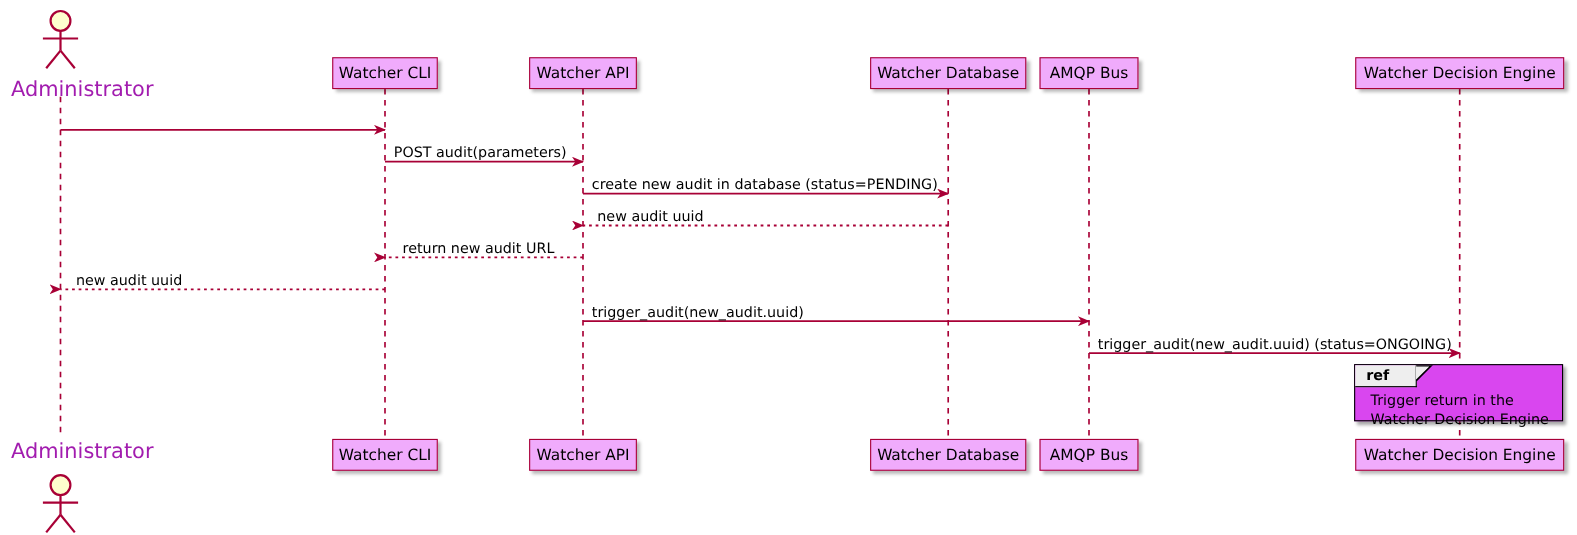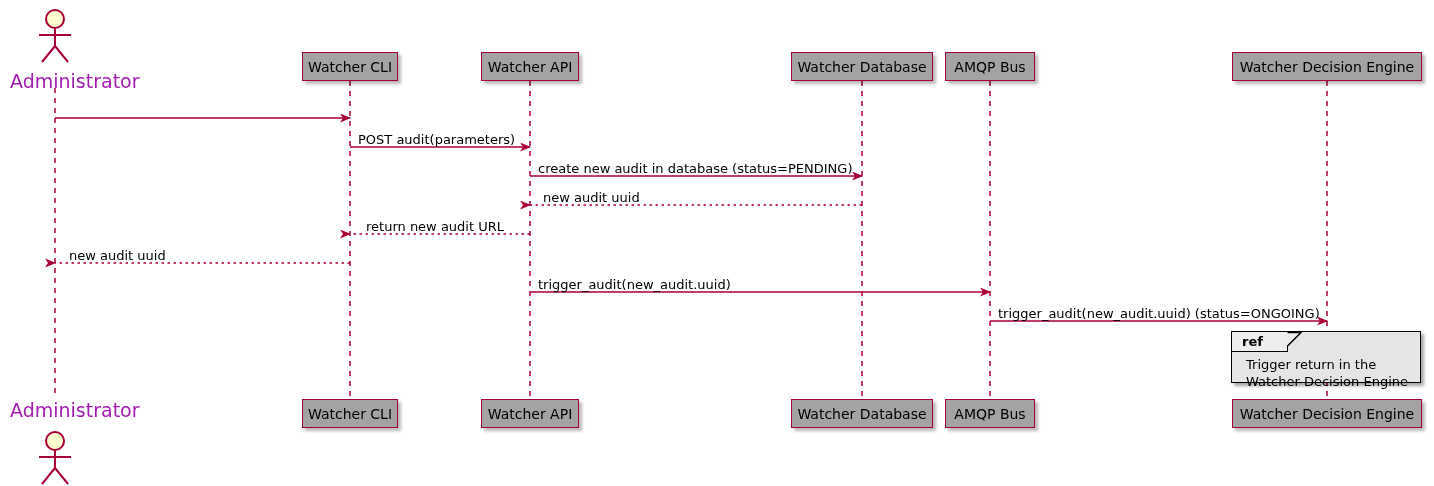--- a/index.html
+++ b/index.html
@@ -19,21 +19,21 @@
   }
   #svg-layer {
     position: absolute;
     left: 0;
     top: 0;
     width: 1434px;
     height: 486px;
   }
   .participant-box {
     position: absolute;
-    background: #a3a3a3;
+    background: #f0abfc;
     border: 1.5px solid #A80036;
     box-shadow: 3px 3px 3px rgba(0,0,0,0.28);
     box-sizing: border-box;
     display: flex;
     align-items: center;
     justify-content: center;
     font-size: 14px;
     color: #000000;
     white-space: nowrap;
     line-height: 1;
@@ -46,21 +46,21 @@
   }
   .msg-label {
     position: absolute;
     font-size: 13px;
     color: #000000;
     white-space: nowrap;
     line-height: 1;
   }
   .ref-frame {
     position: absolute;
-    background: #e5e5e5;
+    background: #d946ef;
     border: 1.5px solid #000000;
     box-shadow: 3px 3px 3px rgba(0,0,0,0.35);
     box-sizing: border-box;
   }
   .ref-tab {
     position: absolute;
     left: 0;
     top: 0;
     background: #EEEEEE;
     box-sizing: border-box;

